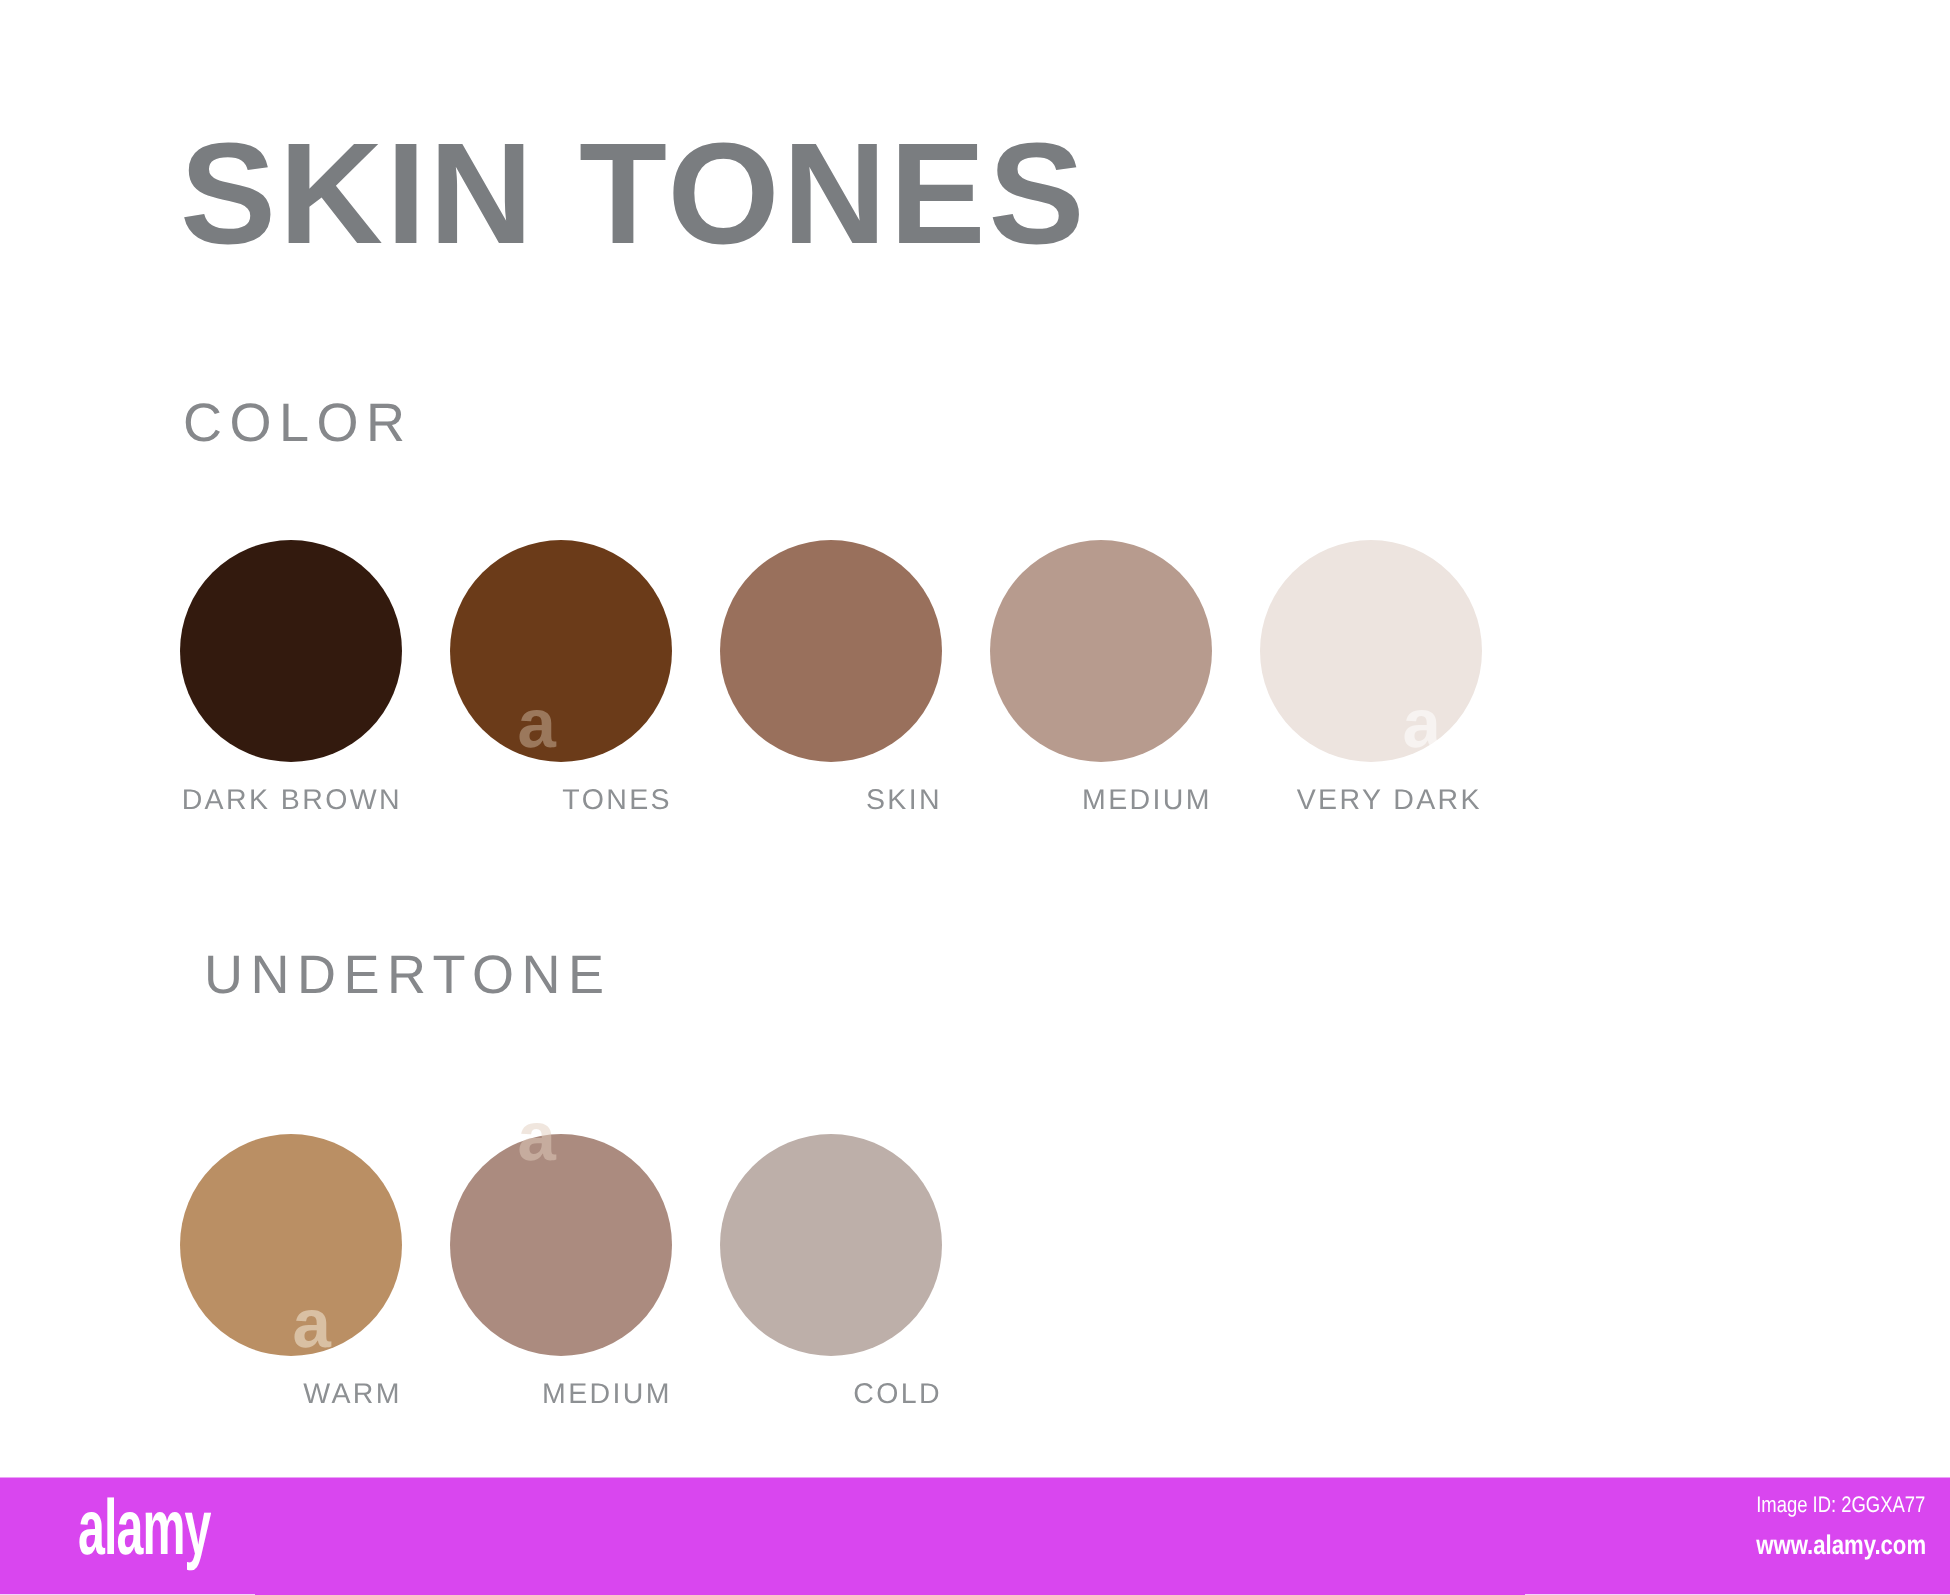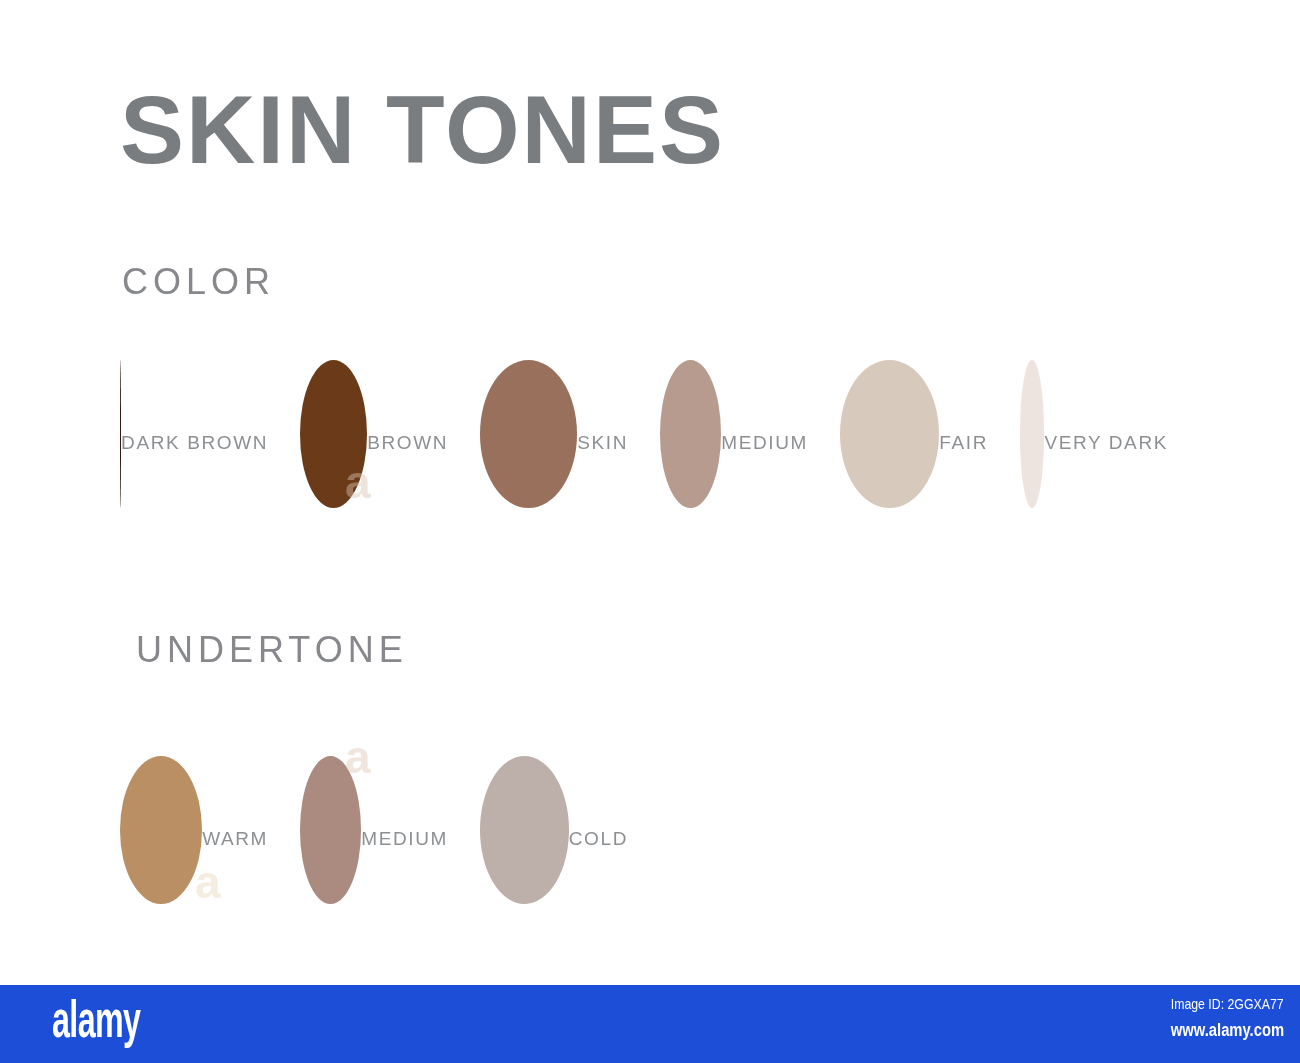--- a/index.html
+++ b/index.html
@@ -56,22 +56,22 @@
     display: flex;
     align-items: flex-start;
   }
   #row-color { left: 120px; top: 360px; }
   #row-undertone { left: 120px; top: 756px; }
 
   .swatch {
     width: 148px;
     margin-right: 32px;
     display: flex;
-    flex-direction: row;
-    align-items: center;
+    flex-direction: column;
+    align-items: flex-end;
   }
   .swatch:last-child { margin-right: 0; }
 
   .swatch-dot {
     width: 148px;
     height: 148px;
     border-radius: 50%;
     display: block;
   }
 
@@ -97,21 +97,21 @@
     user-select: none;
   }
 
   
   .footer-bar {
     position: absolute;
     left: 0;
     top: 985px;
     width: 1300px;
     height: 78px;
-    background: #1d4ed8;
+    background: #d946ef;
   }
   .footer-logo {
     position: absolute;
     left: 52px;
     top: 8px;
     font-size: 52px;
     line-height: 1;
     font-weight: 700;
     color: #ffffff;
     font-family: "Liberation Sans", sans-serif;
@@ -156,37 +156,33 @@
 
   <div class="swatch-row" id="row-color">
 
     <div class="swatch">
       <span class="swatch-dot" style="background:#331A0E"></span>
       <span class="swatch-label">DARK BROWN</span>
     </div>
 
     <div class="swatch">
       <span class="swatch-dot" style="background:#6B3B19"></span>
-      <span class="swatch-label">BROWN</span>
+      <span class="swatch-label">TONES</span>
     </div>
 
     <div class="swatch">
       <span class="swatch-dot" style="background:#99705C"></span>
       <span class="swatch-label">SKIN</span>
     </div>
 
     <div class="swatch">
       <span class="swatch-dot" style="background:#B79B8E"></span>
       <span class="swatch-label">MEDIUM</span>
     </div>
 
-    <div class="swatch">
-      <span class="swatch-dot" style="background:#D8C9BD"></span>
-      <span class="swatch-label">FAIR</span>
-    </div>
 
     <div class="swatch">
       <span class="swatch-dot" style="background:#EDE4DF"></span>
       <span class="swatch-label">VERY DARK</span>
     </div>
   </div>
 
   <div class="section-header" id="section-undertone-header">UNDERTONE</div>
 
   <div class="swatch-row" id="row-undertone">

